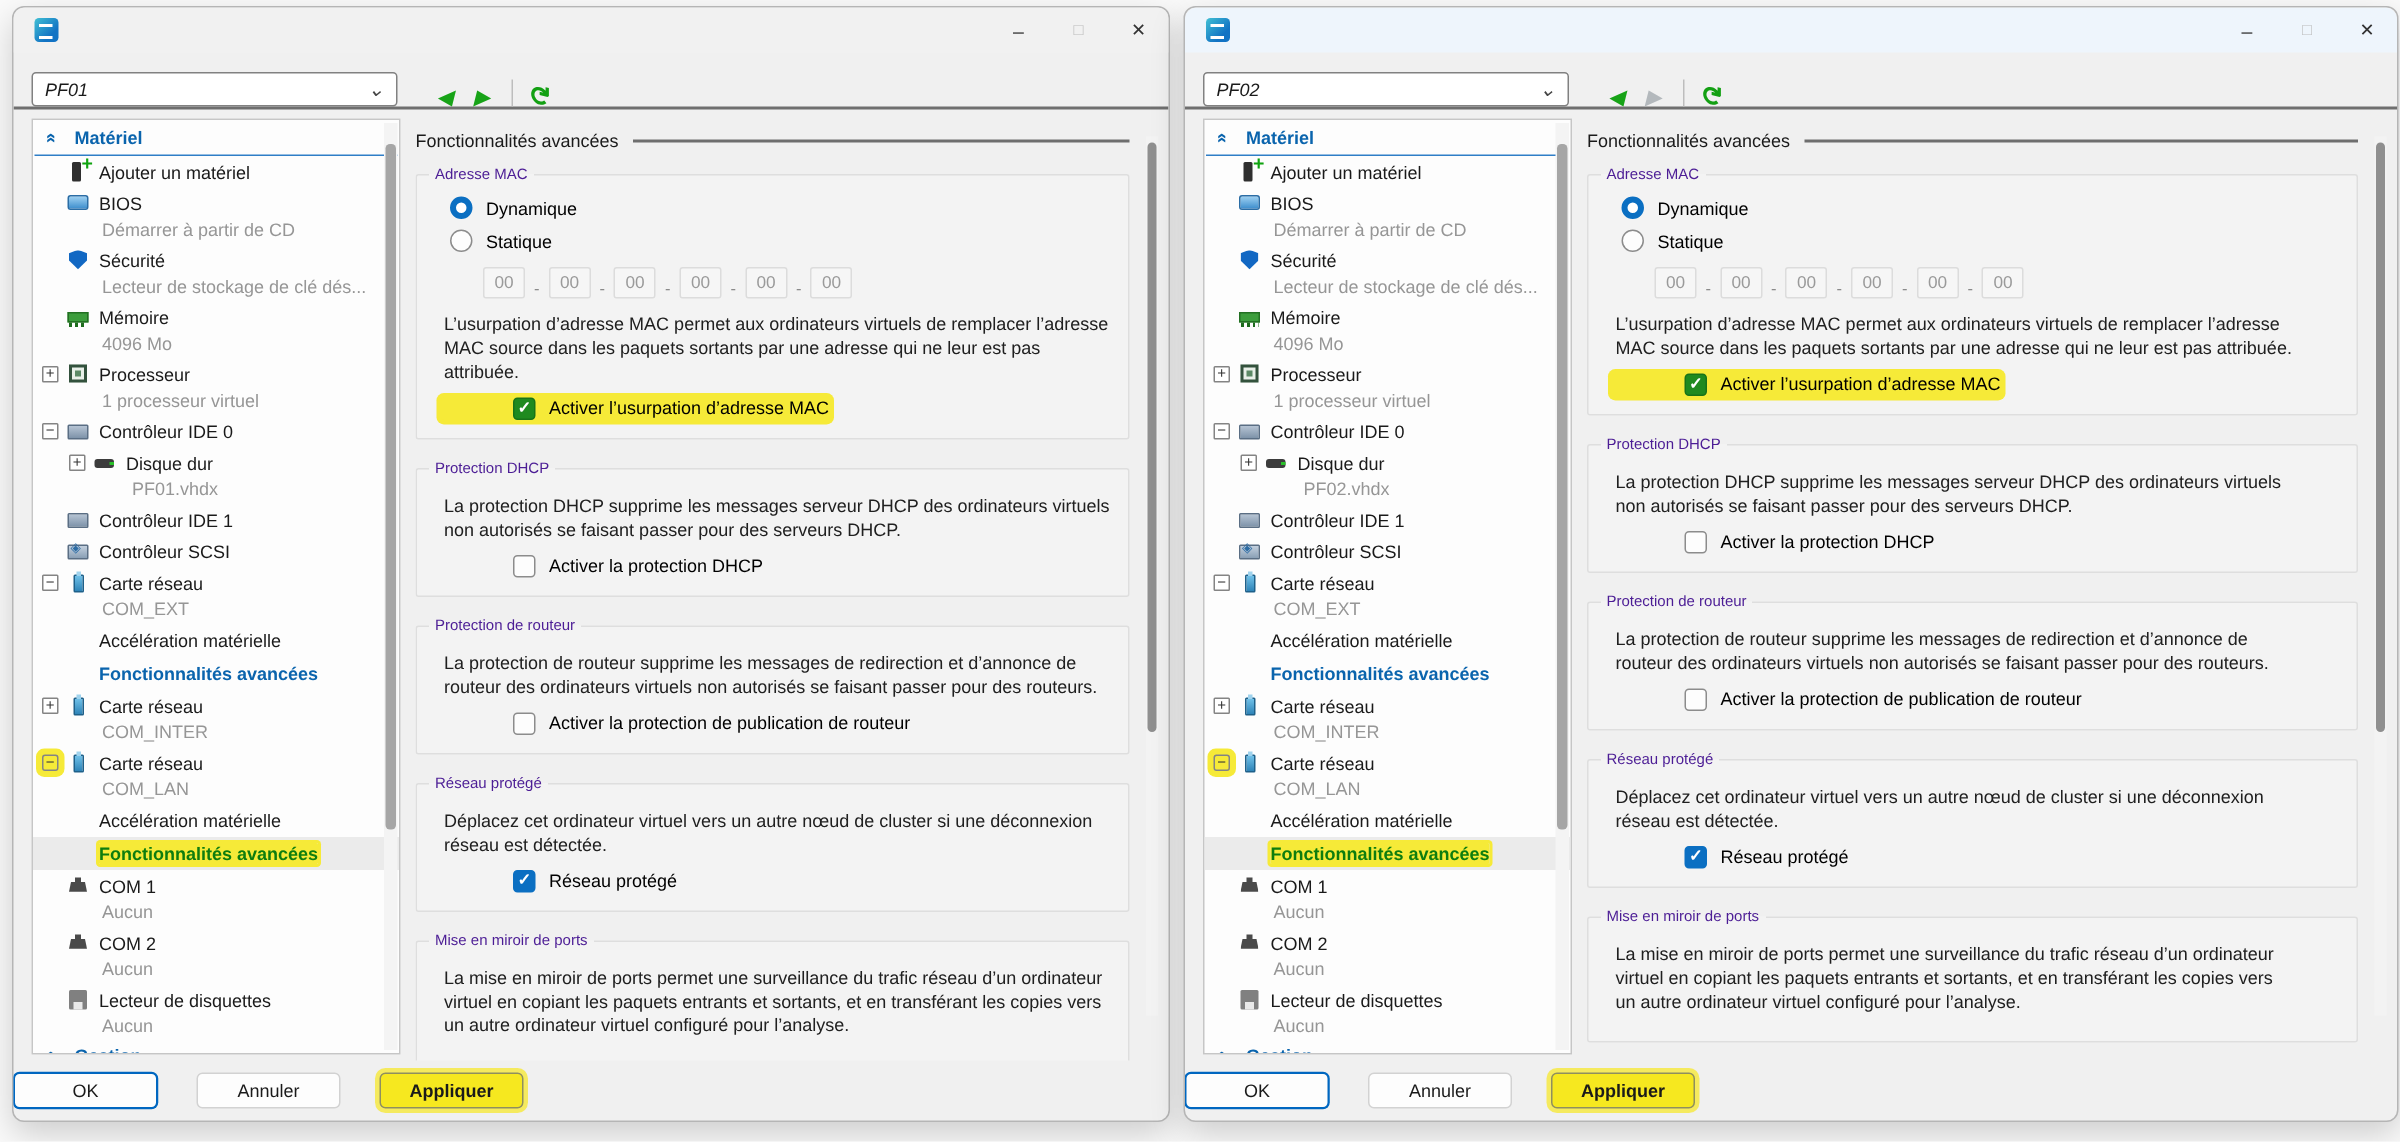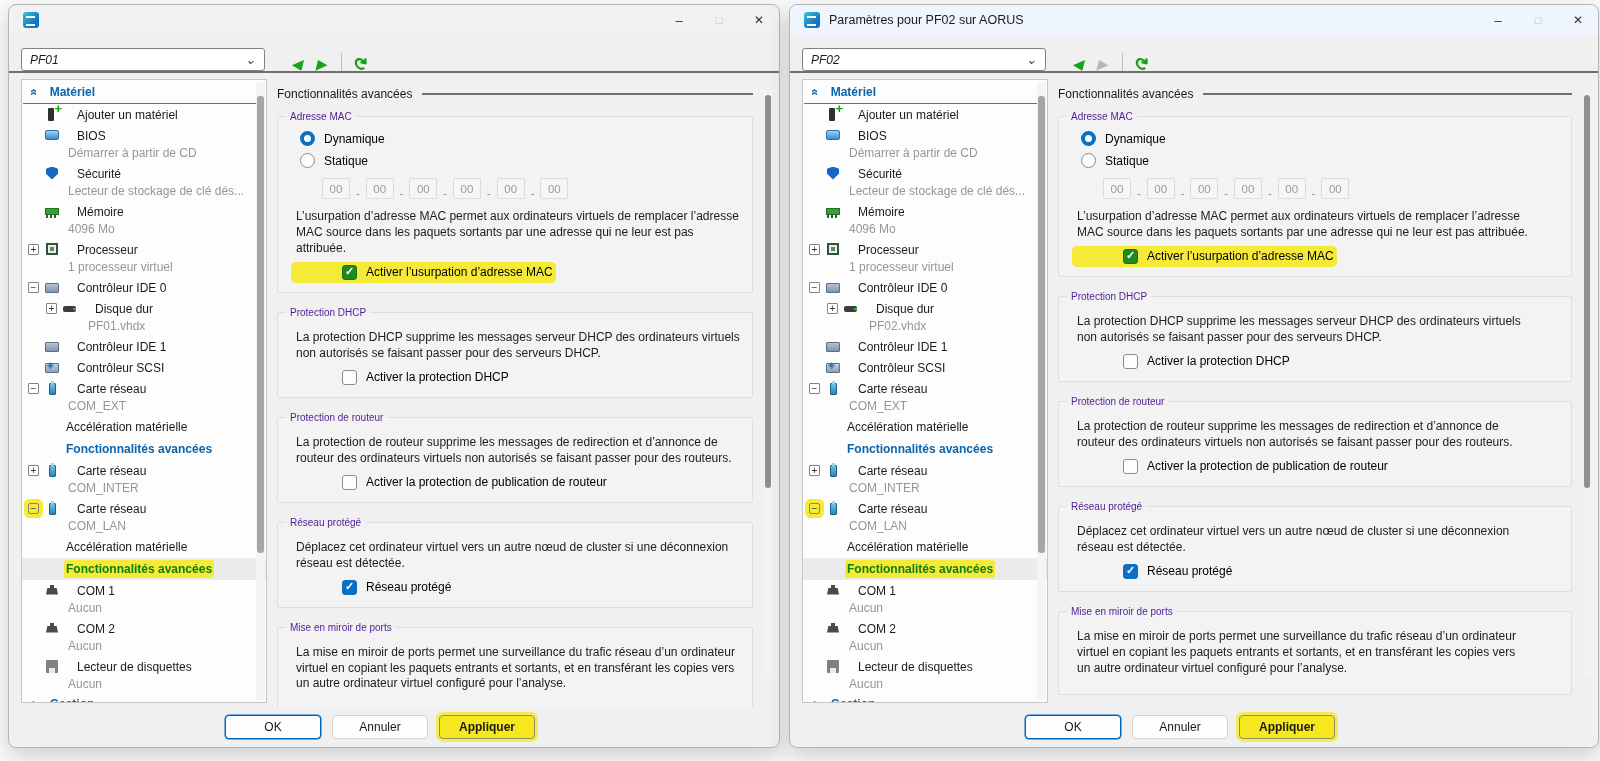--- a/index.html
+++ b/index.html
@@ -30,40 +30,40 @@
          display:flex;align-items:center;padding:0 8px;font-size:12px;color:#1a1a1a;box-sizing:border-box;}
   .combo-arrow{margin-left:auto;color:#444;font-size:13px;line-height:10px;}
   .nav{font-size:14px;color:#17a317;margin-left:14px;line-height:1;}
   .nav.back{margin-left:26px;}
   .nav.disabled{color:#b3b8bc;}
   .toolsep{width:1px;height:18px;background:#bdbdbd;margin:0 10px 0 14px;}
   .refresh{font-size:18px;font-weight:bold;color:#13a013;line-height:1;transform:rotate(90deg);}
 
   .main{position:absolute;left:0;right:0;top:68px;bottom:40px;}
   .footer{position:absolute;left:0;right:12px;bottom:0;height:40px;display:flex;align-items:center;
-          justify-content:center;gap:11px;padding-right:16px;}
+          justify-content:flex-start;gap:26px;padding-right:16px;}
   .btn{min-width:96px;height:24px;border:1px solid #d2d2d2;background:#fdfdfd;border-radius:4px;
        font-family:"Liberation Sans",sans-serif;font-size:12px;color:#1a1a1a;}
   .btn.ok{border-color:#0067c0;box-shadow:0 0 0 .5px #0067c0;}
   .btn.apply{background:#f6e81f;border-color:#8f8f5f;box-shadow:0 0 0 3px rgba(246,233,57,.8);font-weight:bold;}
 
   
   .sidebar{position:absolute;left:12px;top:6px;bottom:4px;width:246px;background:#fdfdfd;
            border:1px solid #c6c6c6;overflow:hidden;box-sizing:border-box;}
   .tree{font-size:12px;color:#1a1a1a;padding-top:2px;}
   .tree-header{display:flex;align-items:center;gap:12px;color:#0a64ad;font-weight:bold;
                padding:3px 4px 4px 8px;border-bottom:1px solid #2f7ec7;margin:0 1px;}
   .chev{display:inline-block;transform:rotate(90deg);font-weight:bold;color:#0a64ad;font-size:12px;}
   .tree-item{display:flex;align-items:center;padding:2px 2px 2px 6px;min-height:17px;}
   .tree-item.deep{padding-left:24px;}
   .gutter{width:16px;flex:0 0 16px;display:flex;align-items:center;}
   .exp{width:11px;height:11px;border:1px solid #848484;background:#fff;display:flex;align-items:center;
        justify-content:center;font-size:10px;line-height:9px;color:#333;box-sizing:border-box;border-radius:1px;}
   .exp-hl{background:#f6ea38;box-shadow:0 0 0 4px #f6ea38;border-radius:2px;}
-  .t-lbl{margin-left:15px;}
+  .t-lbl{margin-left:4px;}
   .tree-sub{padding:0 0 3px 46px;color:#969696;font-size:12px;}
   .tree-sub.deep{padding-left:66px;}
   .tree-child{padding:4px 2px 4px 44px;}
   .tree-child.link span{color:#0a64ad;font-weight:bold;}
   .tree-child.selected{background:#ebebeb;}
   .tree-child.selected span.hl{background:#f6ea38;color:#0e7d0e;box-shadow:0 0 0 2px #f6ea38;border-radius:1px;}
 
   .sb-scroll{position:absolute;right:1px;top:2px;bottom:2px;width:9px;background:#f4f4f4;}
   .sb-thumb{position:absolute;left:1px;width:7px;top:14px;height:74%;background:#a6a6a6;border-radius:3px;}
   .ct-scroll{position:absolute;right:7px;top:18px;bottom:30px;width:8px;background:#f3f3f3;}
@@ -345,21 +345,20 @@
     <div class="footer">
       <button class="btn ok">OK</button>
       <button class="btn">Annuler</button>
       <button class="btn apply">Appliquer</button>
     </div>
   </div>
 
   <div class="window win2 active">
     <div class="titlebar">
       <span class="app-icon"></span>
-      <span class="title">Paramètres pour PF02 sur AORUS</span>
       <span class="winctl">
         <span class="ctl min">–</span>
         <span class="ctl max">□</span>
         <span class="ctl close">✕</span>
       </span>
     </div>
     <div class="toolbar">
       <div class="combo">
         <span>PF02</span>
         <span class="combo-arrow">⌄</span>

